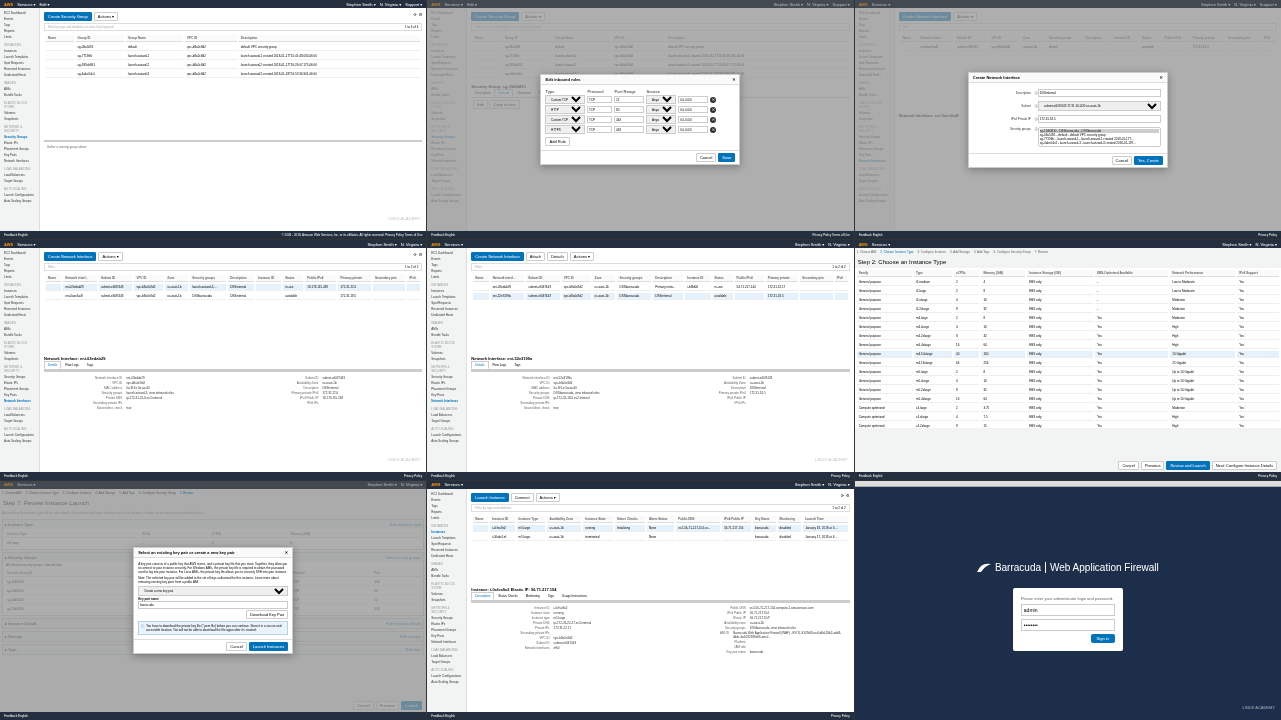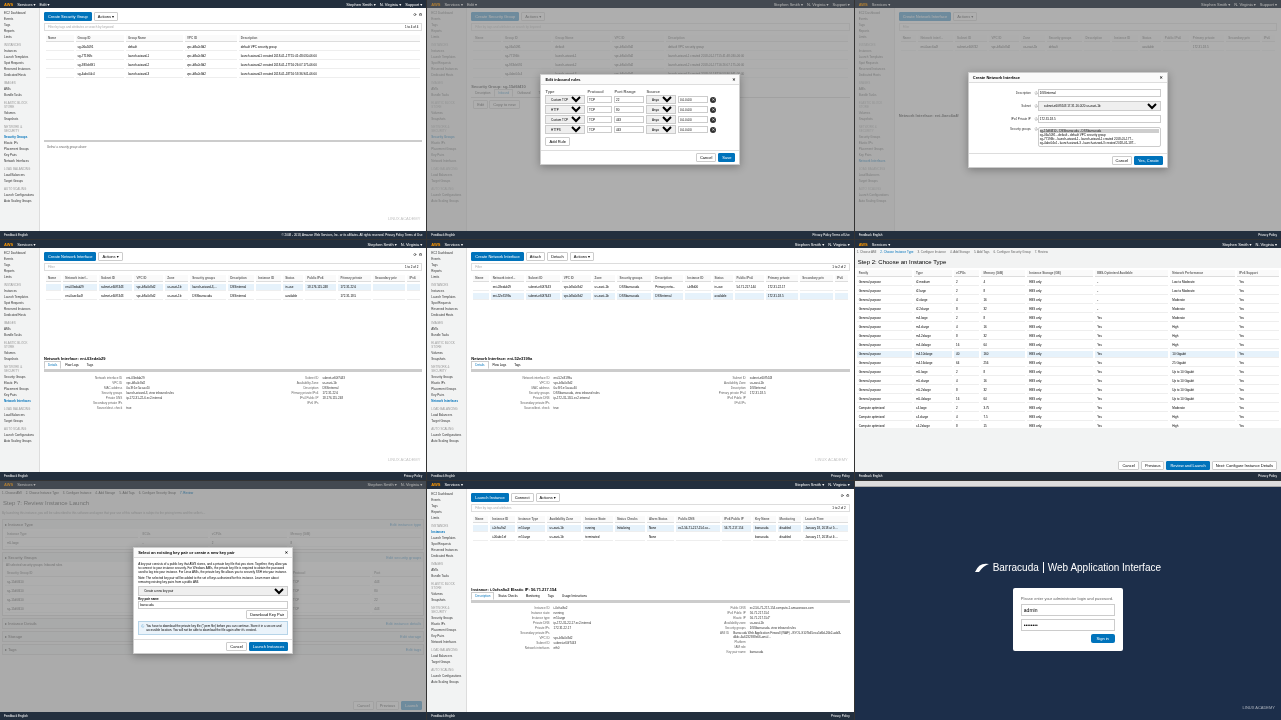--- a/index.html
+++ b/index.html
@@ -1364,21 +1364,21 @@
 </div>
 
 <div class="cell">
   <div style="background:#ddd;height:6px;border-bottom:1px solid #aaa"></div>
   <div class="barracuda">
     <div class="barracuda-logo">
       <svg width="14" height="10" viewBox="0 0 14 10">
             <path d="M0 10 Q4 0 14 2 Q8 4 4 10 Z" fill="#fff"></path>
           </svg>
       <span>Barracuda</span>
-          <span style="font-weight:300;border-left:1px solid #fff;padding-left:4px">Web Application Interface</span>
+          <span style="font-weight:300;border-left:1px solid #fff;padding-left:4px">Web Application Firewall</span>
     </div>
     <div class="login-box">
       <div style="font-size:4px;color:#666;margin-bottom:3px">Please enter your administrator login and password.</div>
       <input value="admin" style="">
       <input type="password" value="••••••••" style="">
       <button class="signin">Sign in</button>
       <div style="clear:both"></div>
     </div>
     <div class="la-badge" style="color:#fff">LINUX ACADEMY</div>
   </div>

